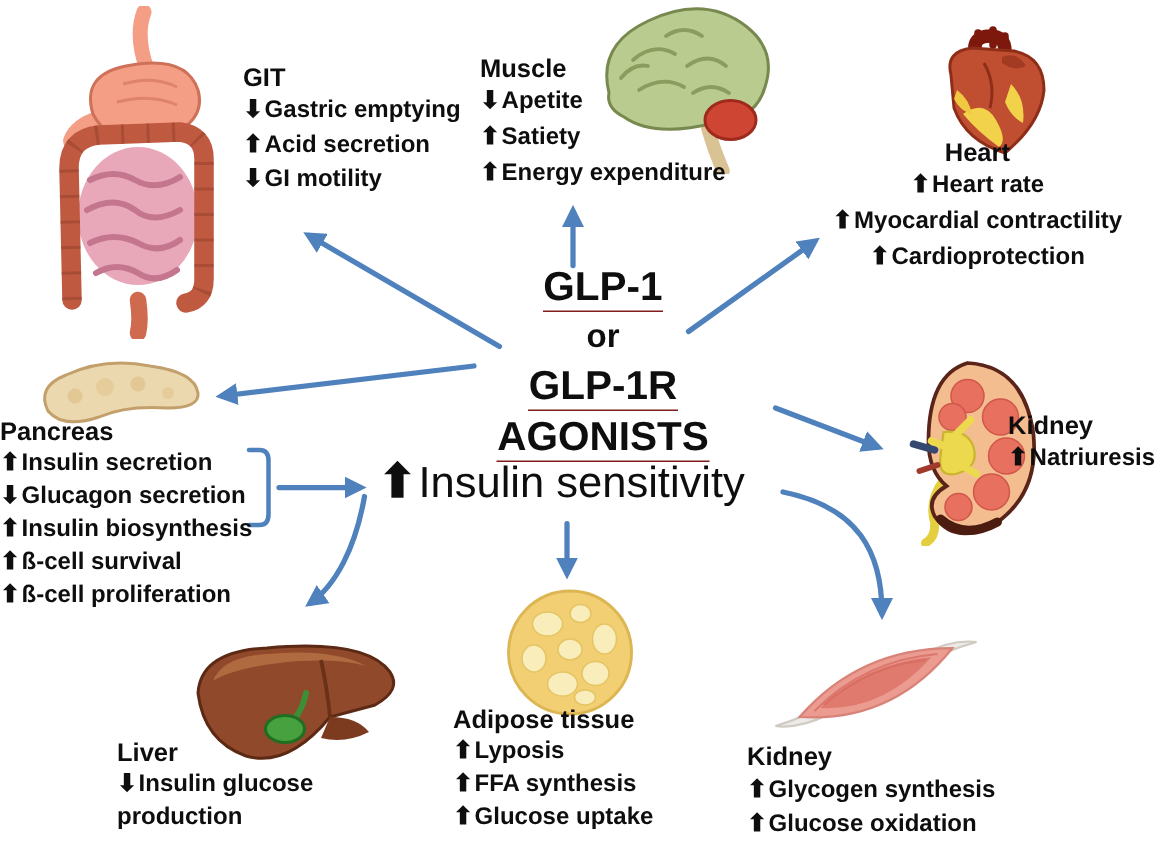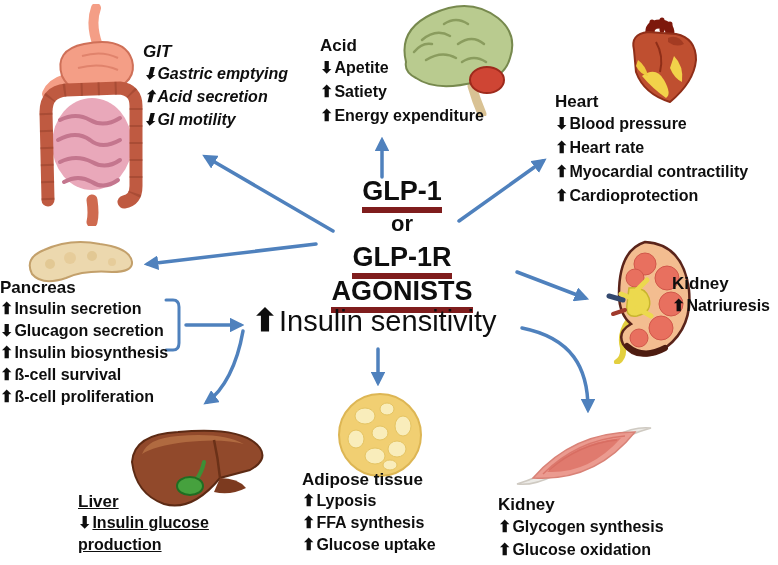--- a/index.html
+++ b/index.html
@@ -7,38 +7,38 @@
     position:relative; width:778px; height:565px; background:#ffffff;
     font-family:"Liberation Sans", sans-serif; color:#0e0e0e; overflow:hidden;
   }
   .abs { position:absolute; }
   svg { display:block; }
   .sec { position:absolute; }
   .sec .label { font-weight:bold; font-size:17px; line-height:20px; }
   .item { font-weight:bold; font-size:16px; line-height:23px; white-space:nowrap; }
   .g { display:inline-block; margin-right:1px; }
   
-  .sec-git      { left:143px; top:42px;font-style:italic; }
+  .sec-git      { left:162px; top:42px; }
   .sec-brain    { left:320px; top:36px; }
   .sec-brain .item { line-height:24px; }
-  .sec-heart    { left:555px; top:92px; }
+  .sec-heart    { left:555px; top:92px;text-align:center; }
   .sec-heart .item { line-height:24px; }
   .sec-pancreas { left:0px; top:278px; width:182px; }
   .sec-pancreas .item { line-height:22px; }
   .sec-kidney   { left:672px; top:274px; }
-  .sec-liver    { left:78px; top:492px; width:168px;text-decoration:underline; }
+  .sec-liver    { left:78px; top:492px; width:168px; }
   .sec-liver .item { white-space:normal; line-height:22px; }
   .sec-adipose  { left:302px; top:470px; }
   .sec-adipose .item { line-height:22px; }
   .sec-muscle   { left:498px; top:495px; }
   .sec-muscle .item { line-height:23px; }
   
   .title { left:282px; top:174px; width:240px; text-align:center; position:absolute; }
   .t-big { font-weight:bold; font-size:27px; line-height:34px; }
-  .t-big span { border-bottom:6px solid #7f1d1d; padding-bottom:1px; }
+  .t-big span { border-bottom:1px solid #7f1d1d; padding-bottom:1px; }
   .t-or  { font-weight:bold; font-size:22px; line-height:32px;text-align:center; }
   .central { position:absolute; left:252px; top:302px; font-size:29px; font-weight:400; white-space:nowrap; }
   .central .g { font-weight:bold; font-size:31px; }
 </style>
 </head>
 <body>
 
 <div class="canvas">
 
   <svg class="abs" style="left:0;top:0" width="778" height="565" viewBox="0 0 778 565">
@@ -157,29 +157,28 @@
   </div>
 
   <div class="sec sec-git">
     <div class="label">GIT</div>
     <div class="item"><span class="g">⬇</span><span>Gastric emptying</span></div>
     <div class="item"><span class="g">⬆</span><span>Acid secretion</span></div>
     <div class="item"><span class="g">⬇</span><span>GI motility</span></div>
   </div>
 
   <div class="sec sec-brain">
-    <div class="label">Acid</div>
+    <div class="label">Muscle</div>
     <div class="item"><span class="g">⬇</span><span>Apetite</span></div>
     <div class="item"><span class="g">⬆</span><span>Satiety</span></div>
     <div class="item"><span class="g">⬆</span><span>Energy expenditure</span></div>
   </div>
 
   <div class="sec sec-heart">
     <div class="label">Heart</div>
-    <div class="item"><span class="g">⬇</span><span>Blood pressure</span></div>
     <div class="item"><span class="g">⬆</span><span>Heart rate</span></div>
     <div class="item"><span class="g">⬆</span><span>Myocardial contractility</span></div>
     <div class="item"><span class="g">⬆</span><span>Cardioprotection</span></div>
   </div>
 
   <div class="sec sec-pancreas">
     <div class="label">Pancreas</div>
     <div class="item"><span class="g">⬆</span><span>Insulin secretion</span></div>
     <div class="item"><span class="g">⬇</span><span>Glucagon secretion</span></div>
     <div class="item"><span class="g">⬆</span><span>Insulin biosynthesis</span></div>

